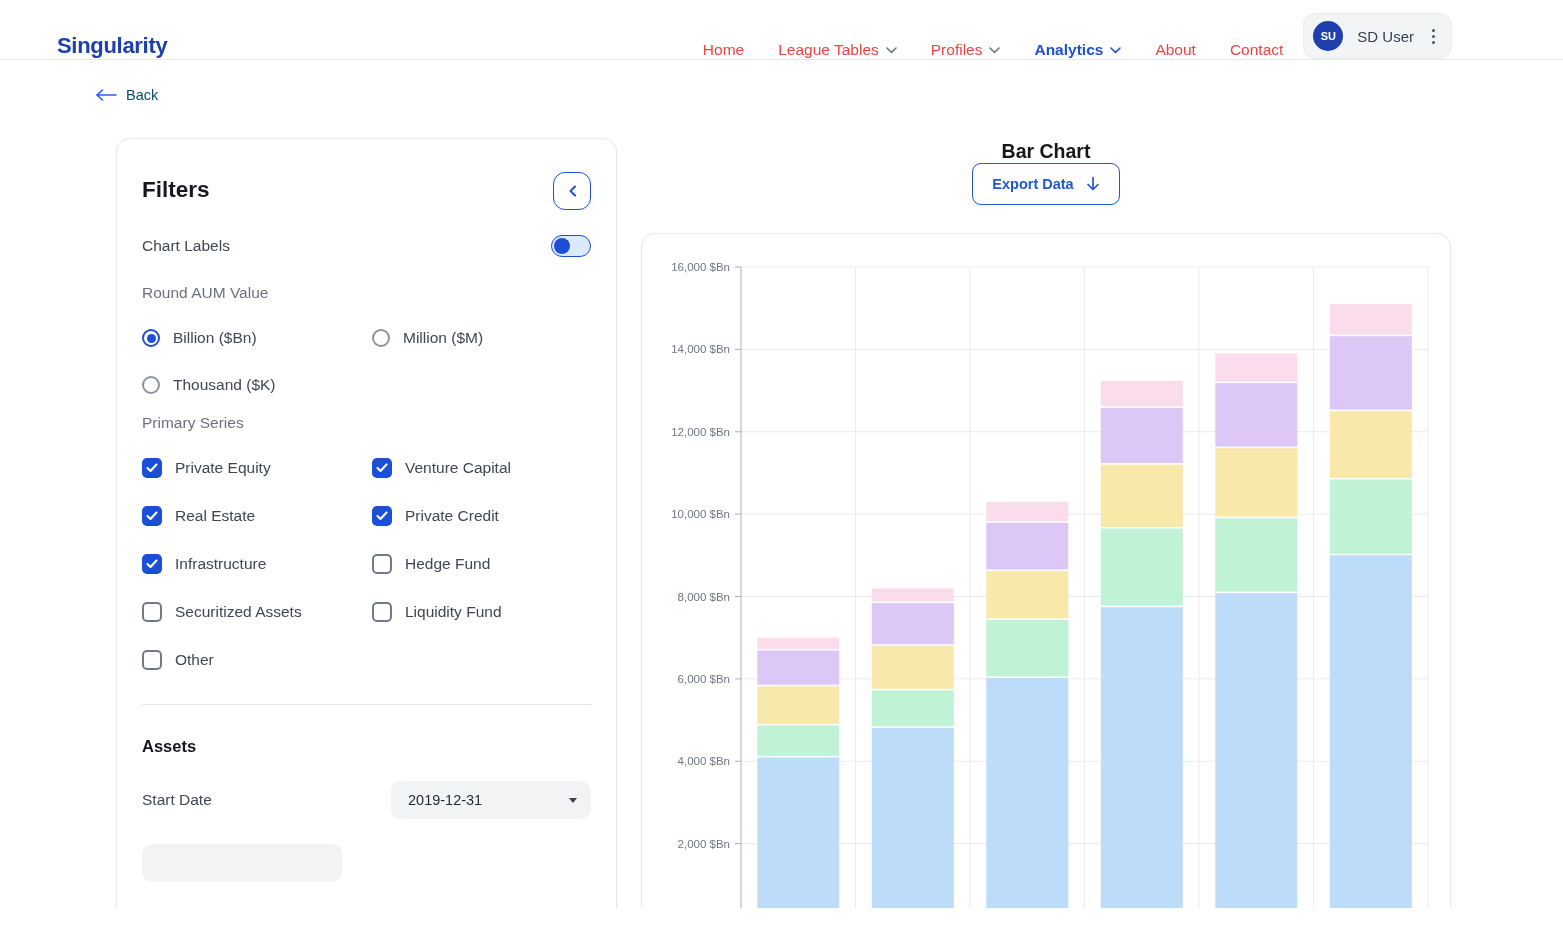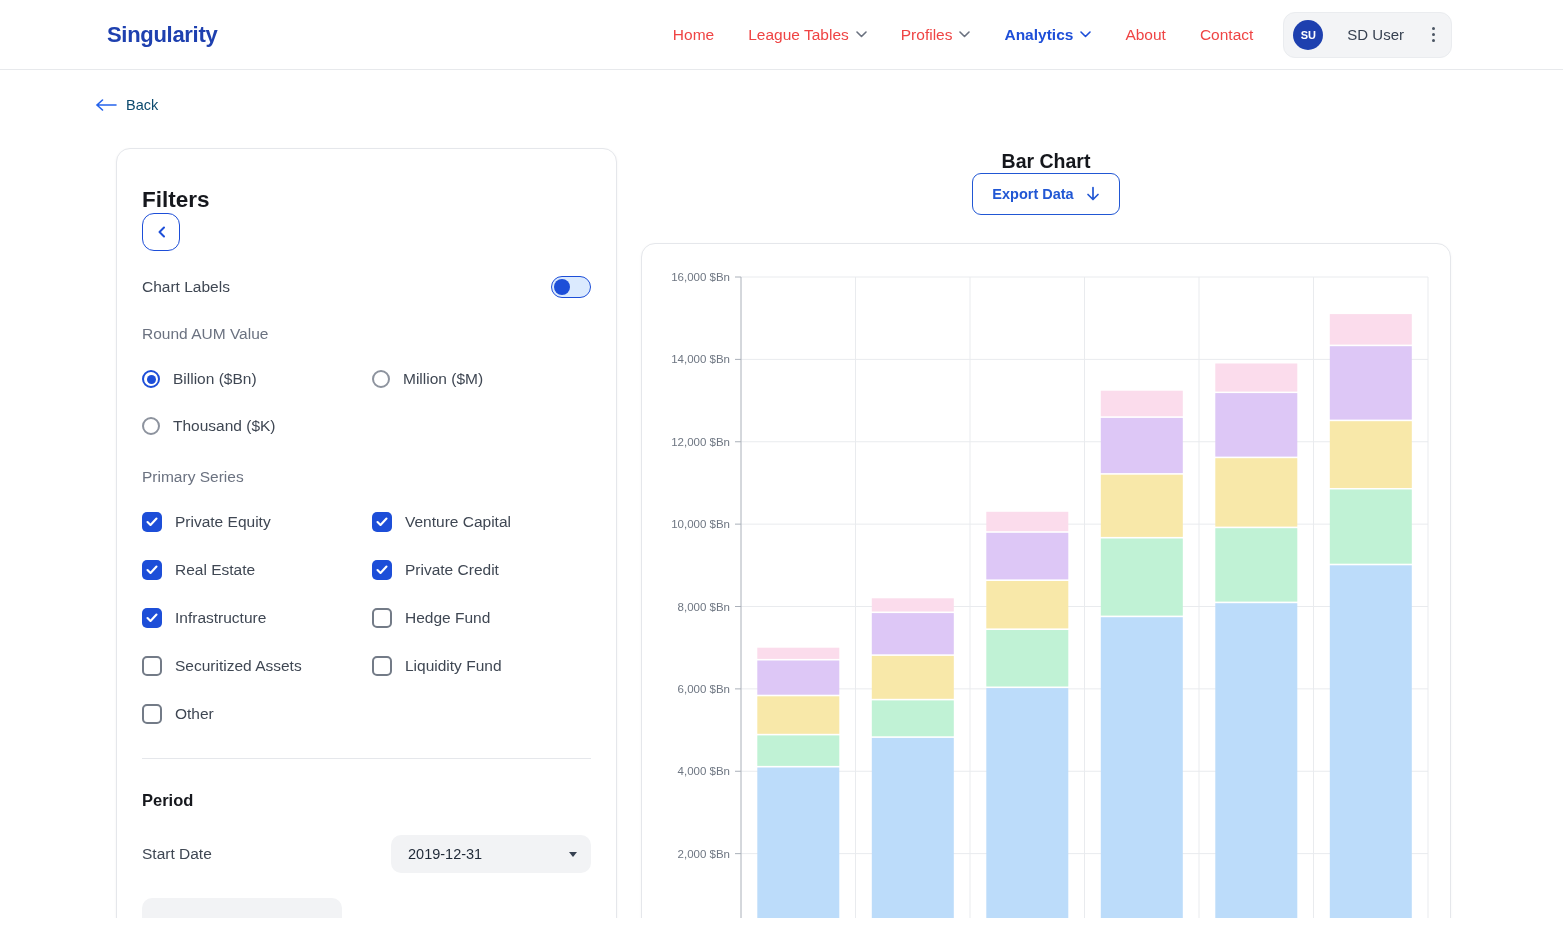--- a/index.html
+++ b/index.html
@@ -1,27 +1,27 @@
 <!DOCTYPE html>
 <html><head>
 <meta charset="utf-8">
 <style>
   * { box-sizing: border-box; margin: 0; padding: 0; }
   html, body { width: 1563px; height: 926px; overflow: hidden; background: #ffffff;
     font-family: "Liberation Sans", sans-serif; color: #111827; }
 
   
-  .header { height: 70px; display: flex; align-items: center;
-    padding: 0 111px 0 107px; border-bottom: 1px solid #e7e9ec; background: #fff; }
+  .header { height: 60px; display: flex; align-items: flex-end;
+    padding: 0 111px 0 57px; border-bottom: 1px solid #e7e9ec; background: #fff; }
   .logo { font-size: 22px; font-weight: 800; color: #1e40af; letter-spacing: -0.3px; }
   .nav { margin-left: auto; display: flex; align-items: center; gap: 34px; }
   .nav-item { display: flex; align-items: center; gap: 7px; font-size: 15.5px;
     color: #ef4444; cursor: pointer; white-space: nowrap; }
   .nav-item.active { color: #1d4ed8; font-weight: 700; }
-  .user-pill { margin-left: 30px; display: flex; align-items: center; gap: 24px;
+  .user-pill { margin-left: 20px; display: flex; align-items: center; gap: 14px;
     background: #f3f4f6; border: 1px solid #eaecef; border-radius: 12px;
     padding: 7px 12px 7px 9px; cursor: pointer; }
   .avatar { width: 30px; height: 30px; border-radius: 50%; background: #1e40af;
     color: #fff; font-size: 11px; font-weight: 700; display: flex;
     align-items: center; justify-content: center; }
   .user-name { font-size: 15px; color: #374151; }
   .kebab { display: flex; flex-direction: column; gap: 3px; padding: 2px 4px; }
   .kebab i { width: 3px; height: 3px; border-radius: 50%; background: #4b5563; }
 
   
@@ -29,21 +29,21 @@
   .back-row { padding-top: 27px; }
   .back-link { display: inline-flex; align-items: center; gap: 9px;
     color: #0c4a6e; font-size: 14.5px; cursor: pointer; }
   .content { margin-top: 33px; margin-left: 21px; display: flex; gap: 24px;
     align-items: flex-start; }
 
   
   .filters-card { width: 501px; flex: none; background: #fff;
     border: 1px solid #e5e7eb; border-radius: 14px; padding: 33px 25px 40px;
     box-shadow: 0 1px 3px rgba(16,24,40,.05); height: 860px; }
-  .filters-head { display: flex; justify-content: space-between; align-items: flex-start; flex-direction: column; }
+  .filters-head { display: flex; justify-content: space-between; align-items: flex-start; }
   .filters-title { font-size: 22.5px; font-weight: 700; color: #16181d; padding-top: 5px; }
   .collapse-btn { width: 38px; height: 38px; border-radius: 12px; background: #fff;
     border: 1.5px solid #1d4ed8; display: flex; align-items: center;
     justify-content: center; cursor: pointer; }
   .section-h { font-size: 16.5px; font-weight: 700; color: #16181d; }
   .mt-legend { margin-top: 28px; }
   .row-between { display: flex; justify-content: space-between; align-items: center; }
   .mt-chart-labels { margin-top: 25px; align-items: center; }
   .plain-label { font-size: 15.5px; color: #3f4753; }
   .muted-label { font-size: 15.5px; color: #6b7280; }
@@ -52,21 +52,21 @@
     border: 1.5px solid #1d4ed8; position: relative; cursor: pointer; flex: none; }
   .toggle .knob { position: absolute; left: 2px; top: 1.5px; width: 16px; height: 16px;
     border-radius: 50%; background: #1d4ed8; }
   .radio-grid { margin-top: 27px; display: grid; grid-template-columns: 230px 1fr;
     row-gap: 29px; }
   .opt-row { display: flex; align-items: center; gap: 13px; cursor: pointer; }
   .radio { width: 18px; height: 18px; border-radius: 50%; border: 2px solid #8d939e;
     background: #fff; flex: none; display: flex; align-items: center; justify-content: center; }
   .radio.sel { border-color: #1d4ed8; }
   .radio.sel .dot { width: 9px; height: 9px; border-radius: 50%; background: #1d4ed8; }
-  .mt-primary { margin-top: 33px; }
+  .mt-primary { margin-top: 20px; }
   .check-grid { margin-top: 26px; display: grid; grid-template-columns: 230px 1fr;
     row-gap: 28px; }
   .checkbox { width: 20px; height: 20px; border-radius: 5px; flex: none;
     display: flex; align-items: center; justify-content: center; }
   .checkbox.checked { background: #1d4ed8; }
   .checkbox.un { background: #fff; border: 2px solid #737b87; }
   .divider { margin-top: 34px; height: 1px; background: #e5e7eb; }
   .mt-period { margin-top: 32px; }
   .date-row { margin-top: 25px; display: flex; justify-content: space-between;
     align-items: center; }
@@ -239,21 +239,21 @@
             <span class="plain-label">Liquidity Fund</span>
           </div>
           <div class="opt-row">
             <span class="checkbox un"></span>
             <span class="plain-label">Other</span>
           </div>
         </div>
 
       <div class="divider"></div>
 
-      <div class="section-h mt-period">Period</div>
+      <div class="section-h mt-period">Assets</div>
 
       <div class="date-row">
         <span class="plain-label">Start Date</span>
         <div class="date-select">
           <span class="val">2019-12-31</span>
           <span class="caret-down"></span>
         </div>
       </div>
       <div class="date-row">
 

